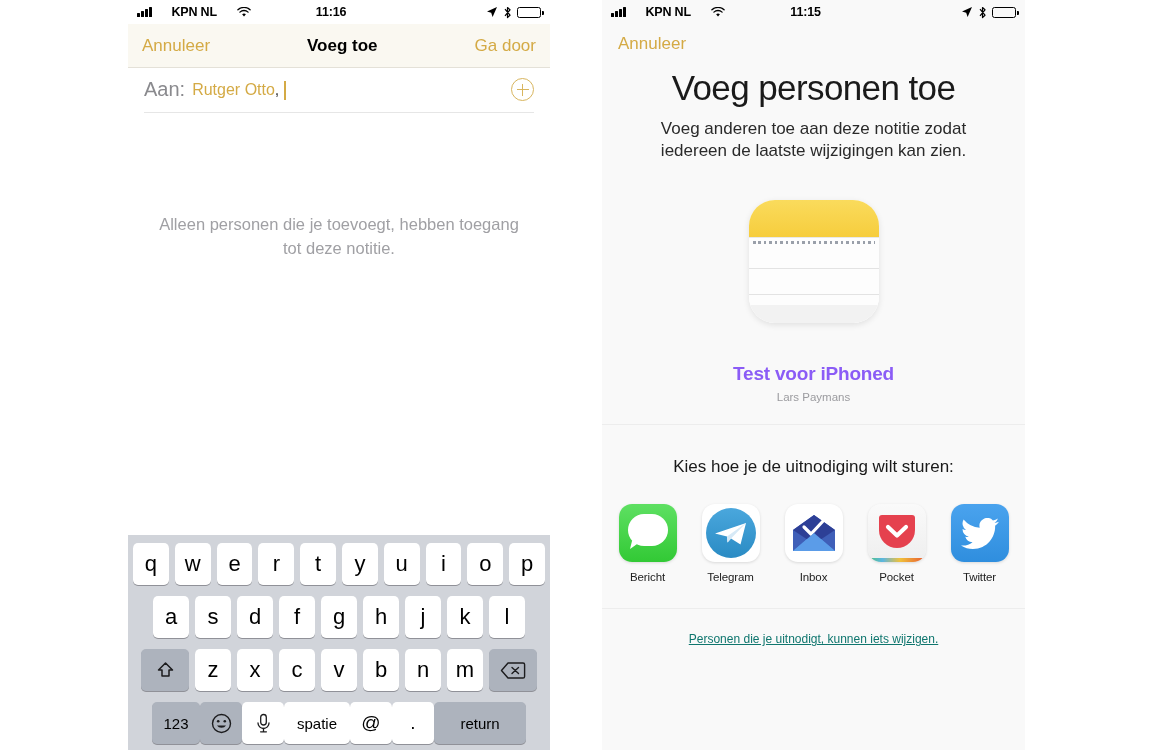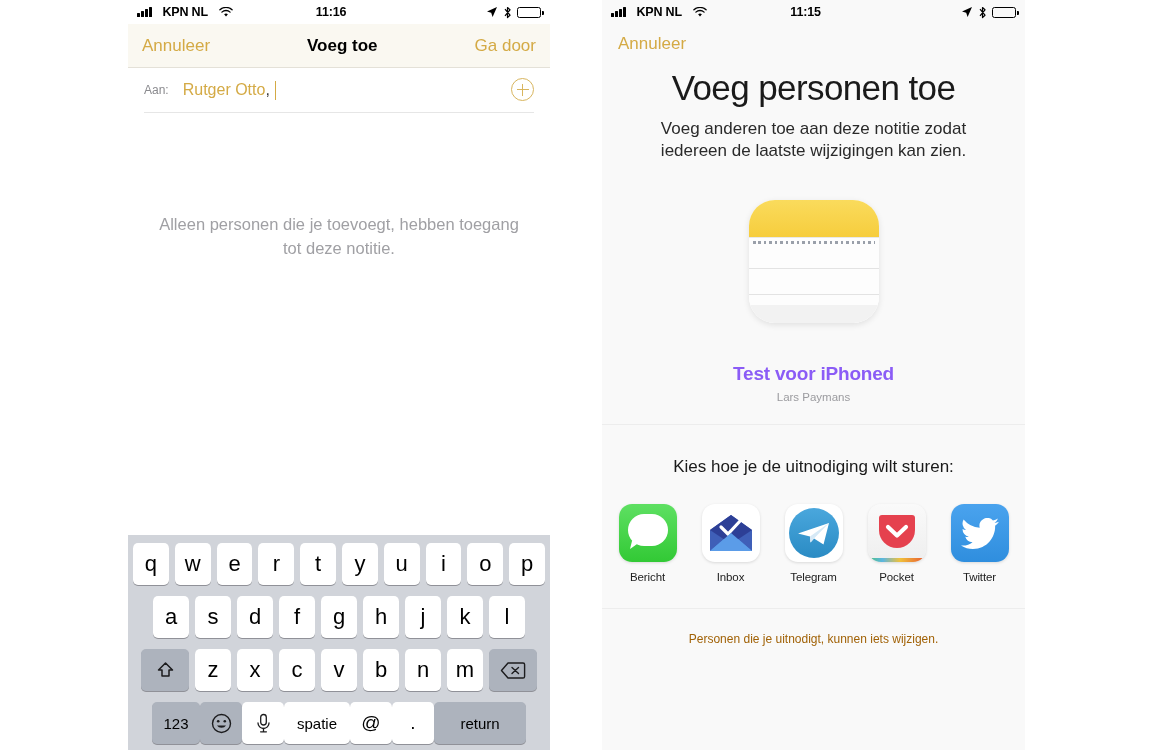--- a/index.html
+++ b/index.html
@@ -27,21 +27,21 @@
   .status-bar {
     height: 24px;
     display: flex;
     align-items: center;
     padding: 0 9px;
     font-size: 12.5px;
     font-weight: bold;
     color: #000;
     position: relative;
   }
-  .sb-left { display: flex; align-items: center; gap: 11px; }
+  .sb-left { display: flex; align-items: center; gap: 20px; }
   .sb-carrier { font-size: 12.5px; font-weight: bold; letter-spacing: -0.2px; }
   .sb-center {
     position: absolute; left: 0; right: 16px; text-align: center;
     font-size: 12.5px; font-weight: bold; letter-spacing: -0.2px;
   }
   .sb-right {
     margin-left: auto; display: flex; align-items: center; gap: 5px;
     position: relative; z-index: 2;
   }
   .sig-bars { display: flex; align-items: flex-end; gap: 1.5px; height: 10px; }
@@ -68,21 +68,21 @@
     padding: 0 14px; border-bottom: 0.5px solid #e4e1d8;
   }
   .nav-btn { font-size: 17px; color: #d4aa45; cursor: pointer; }
   .nav-title { font-size: 17px; font-weight: bold; color: #000; }
 
   
   .to-row {
     display: flex; align-items: center; padding: 10px 16px 11px 16px;
     background: #fff; position: relative;
   }
-  .to-label { font-size: 12px; color: #8a8a8e; margin-right: 14px; }
+  .to-label { font-size: 20px; color: #8a8a8e; margin-right: 7px; }
   .to-recipient { font-size: 16px; color: #d4aa45; }
   .to-comma { font-size: 16px; color: #3c3c3c; }
   .caret {
     display: inline-block; width: 1.6px; height: 19px;
     background: #d4aa45; margin-left: 5px; vertical-align: middle;
     position: relative; top: 1px;
   }
   .add-contact {
     margin-left: auto; width: 23px; height: 23px; border-radius: 50%;
     border: 1.3px solid #d8b55e; position: relative; cursor: pointer;
@@ -245,22 +245,23 @@
     position: absolute; left: 0; bottom: 0; width: 100%; height: 4px;
     background: linear-gradient(90deg,#4fc27a 0%,#5bb6e0 25%,#f0c13b 55%,#e8552f 100%);
   }
   .ic-pocket svg { position: absolute; left: 9px; top: 10px; }
 
   
   .ic-twitter { background: linear-gradient(180deg,#4aa3ee 0%,#2f8ede 100%); }
   .ic-twitter svg { position: absolute; left: 10px; top: 14px; }
 
   .r-footer {
-    text-align: center; font-size: 12px; color: #a16207;
+    text-align: center; font-size: 12px; color: #0f766e;
     margin-top: 23px;
+    text-decoration: underline;
   }
   .apps-block { padding-bottom: 25px; }
 </style>
 </head>
 <body>
 
 <div class="phone phone-left">
 
   <div class="status-bar">
     <div class="sb-left">
@@ -435,45 +436,45 @@
 
       <div class="app">
         <div class="app-icon ic-bericht">
           <span class="bubble"></span>
             <span class="tail"></span>
         </div>
         <div class="app-label">Bericht</div>
       </div>
 
       <div class="app">
+        <div class="app-icon ic-telegram">
+          <span class="circ"></span>
+          <svg class="plane" viewBox="0 0 34 24">
+            <path d="M1 11.5 L32 1 L26.5 22.5 L17 16.5 L13.5 20.5 L13 14.5 Z" fill="#ffffff"></path>
+            <path d="M13 14.5 L32 1 L17 16.5 L13.5 20.5 Z" fill="#d6e9f6"></path>
+          </svg>
+        </div>
+        <div class="app-label">Telegram</div>
+      </div>
+
+      <div class="app">
         <div class="app-icon ic-inbox">
           <svg width="46" height="38" viewBox="0 0 46 38">
             <path d="M2 16 L23 1 L44 16 L44 37 L2 37 Z" fill="#3f5fb8"></path>
             <path d="M2 37 L23 19 L44 37 Z" fill="#4f8fe0"></path>
             <path d="M2 16 L23 30 L44 16 L44 37 L2 37 Z" fill="#2f4fa8" opacity="0.0"></path>
             <path d="M2 16 L23 1 L44 16 L23 30 Z" fill="#2d3f96"></path>
             <path d="M13 13 L20 20 L33 6" fill="none" stroke="#ffffff" stroke-width="3.2" stroke-linecap="round" stroke-linejoin="round"></path>
             <path d="M2 37 L23 19 L44 37 Z" fill="#5b9ce8"></path>
           </svg>
         </div>
         <div class="app-label">Inbox</div>
       </div>
 
       <div class="app">
-        <div class="app-icon ic-telegram">
-          <span class="circ"></span>
-          <svg class="plane" viewBox="0 0 34 24">
-            <path d="M1 11.5 L32 1 L26.5 22.5 L17 16.5 L13.5 20.5 L13 14.5 Z" fill="#ffffff"></path>
-            <path d="M13 14.5 L32 1 L17 16.5 L13.5 20.5 Z" fill="#d6e9f6"></path>
-          </svg>
-        </div>
-        <div class="app-label">Telegram</div>
-      </div>
-
-      <div class="app">
         <div class="app-icon ic-pocket">
           <svg width="40" height="38" viewBox="0 0 40 38">
             <path d="M2 4 a3 3 0 0 1 3-3 H35 a3 3 0 0 1 3 3 V16 a18 18 0 0 1 -36 0 Z" fill="#e5414e"></path>
             <path d="M11 13 L20 21.5 L29 13" fill="none" stroke="#ffffff" stroke-width="4.2" stroke-linecap="round" stroke-linejoin="round"></path>
           </svg>
           <span class="pbottom"></span>
         </div>
         <div class="app-label">Pocket</div>
       </div>
 

